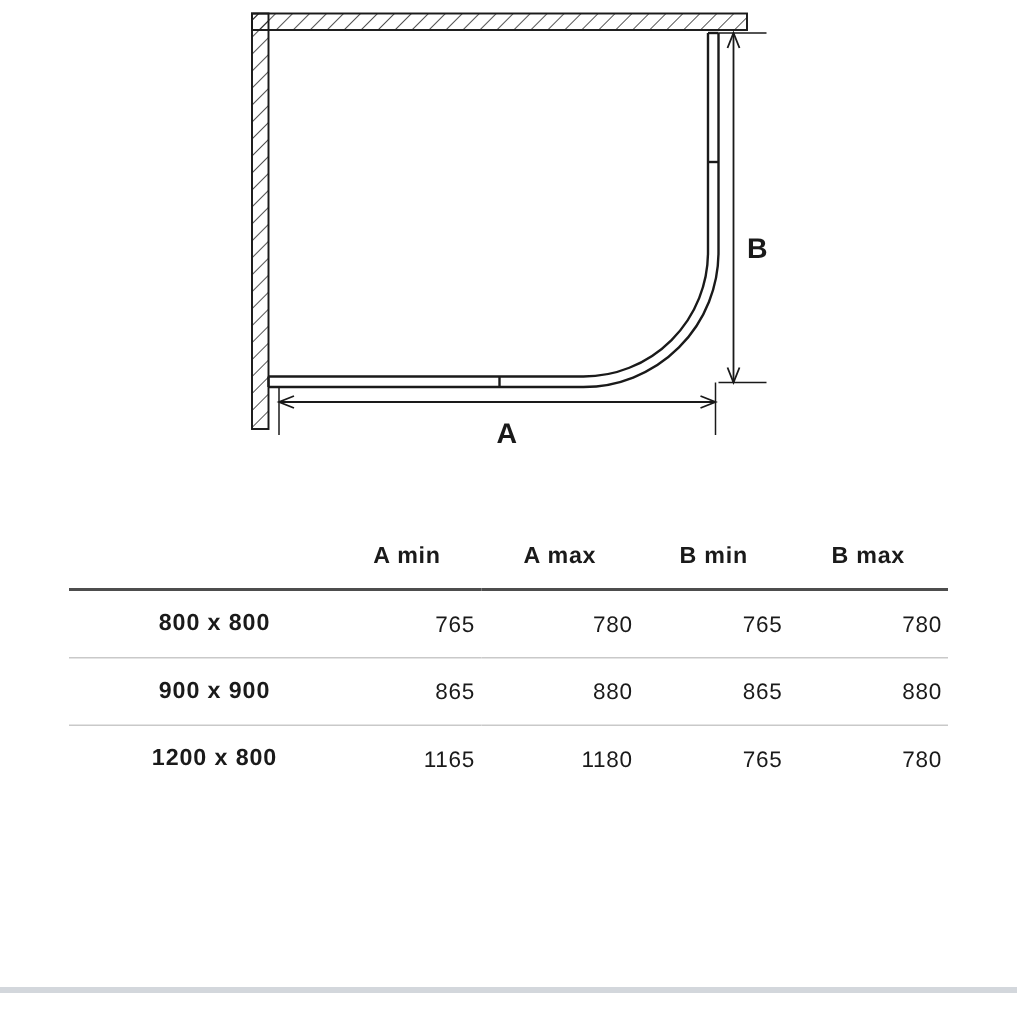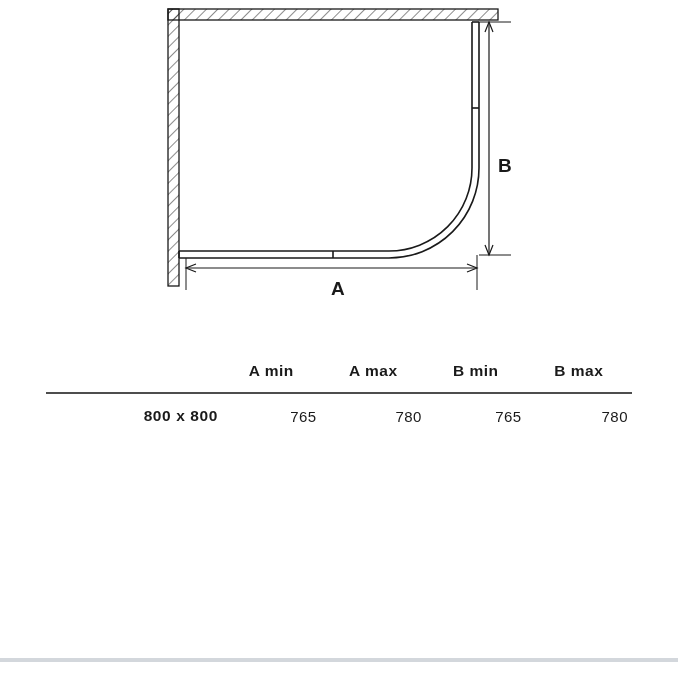--- a/index.html
+++ b/index.html
@@ -54,21 +54,21 @@
     border-top: 1px solid #c9c9c9;
     letter-spacing: 0.5px;
   }
   #spec-table tr.first-row td {
     border-top: 2px solid #4d4d4d;
   }
   #spec-table tr.last-row td {
     border-bottom: 2px solid #4d4d4d;
   }
   #spec-table td.rowhead {
-    text-align: right;
+    text-align: center;
     font-weight: bold;
     font-size: 15.5px;
     padding-left: 22px;
     letter-spacing: 0.6px;
   }
   #footer-rule {
     position: absolute;
     left: 0;
     top: 658px;
     width: 678px;
@@ -147,17 +147,31 @@
       </tr>
     </thead>
     <tbody>
       <tr class="first-row">
         <td class="rowhead">800 x 800</td>
         <td>765</td>
         <td>780</td>
         <td>765</td>
         <td>780</td>
       </tr>
+      <tr>
+        <td class="rowhead">900 x 900</td>
+        <td>865</td>
+        <td>880</td>
+        <td>865</td>
+        <td>880</td>
+      </tr>
+      <tr>
+        <td class="rowhead">1200 x 800</td>
+        <td>1165</td>
+        <td>1180</td>
+        <td>765</td>
+        <td>780</td>
+      </tr>
     </tbody>
   </table>
 
   <div id="footer-rule"></div>
 </div>
 
 </body></html>

